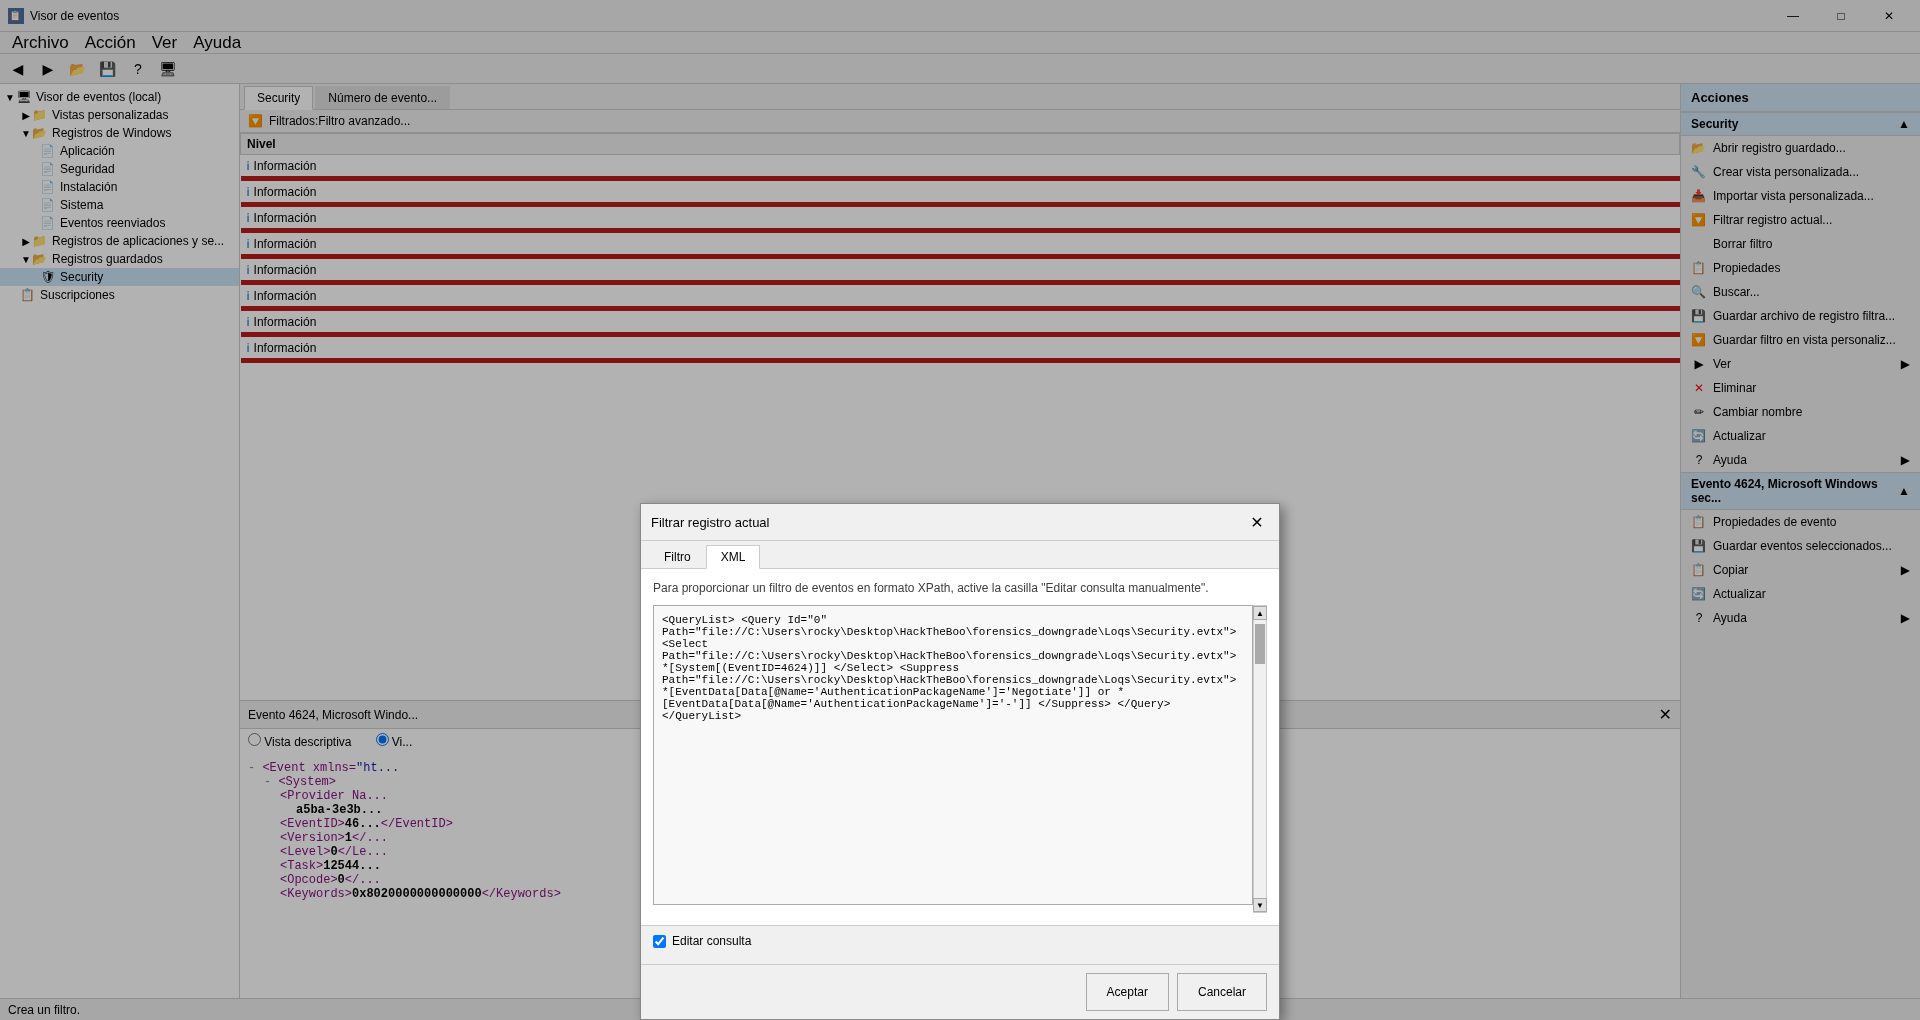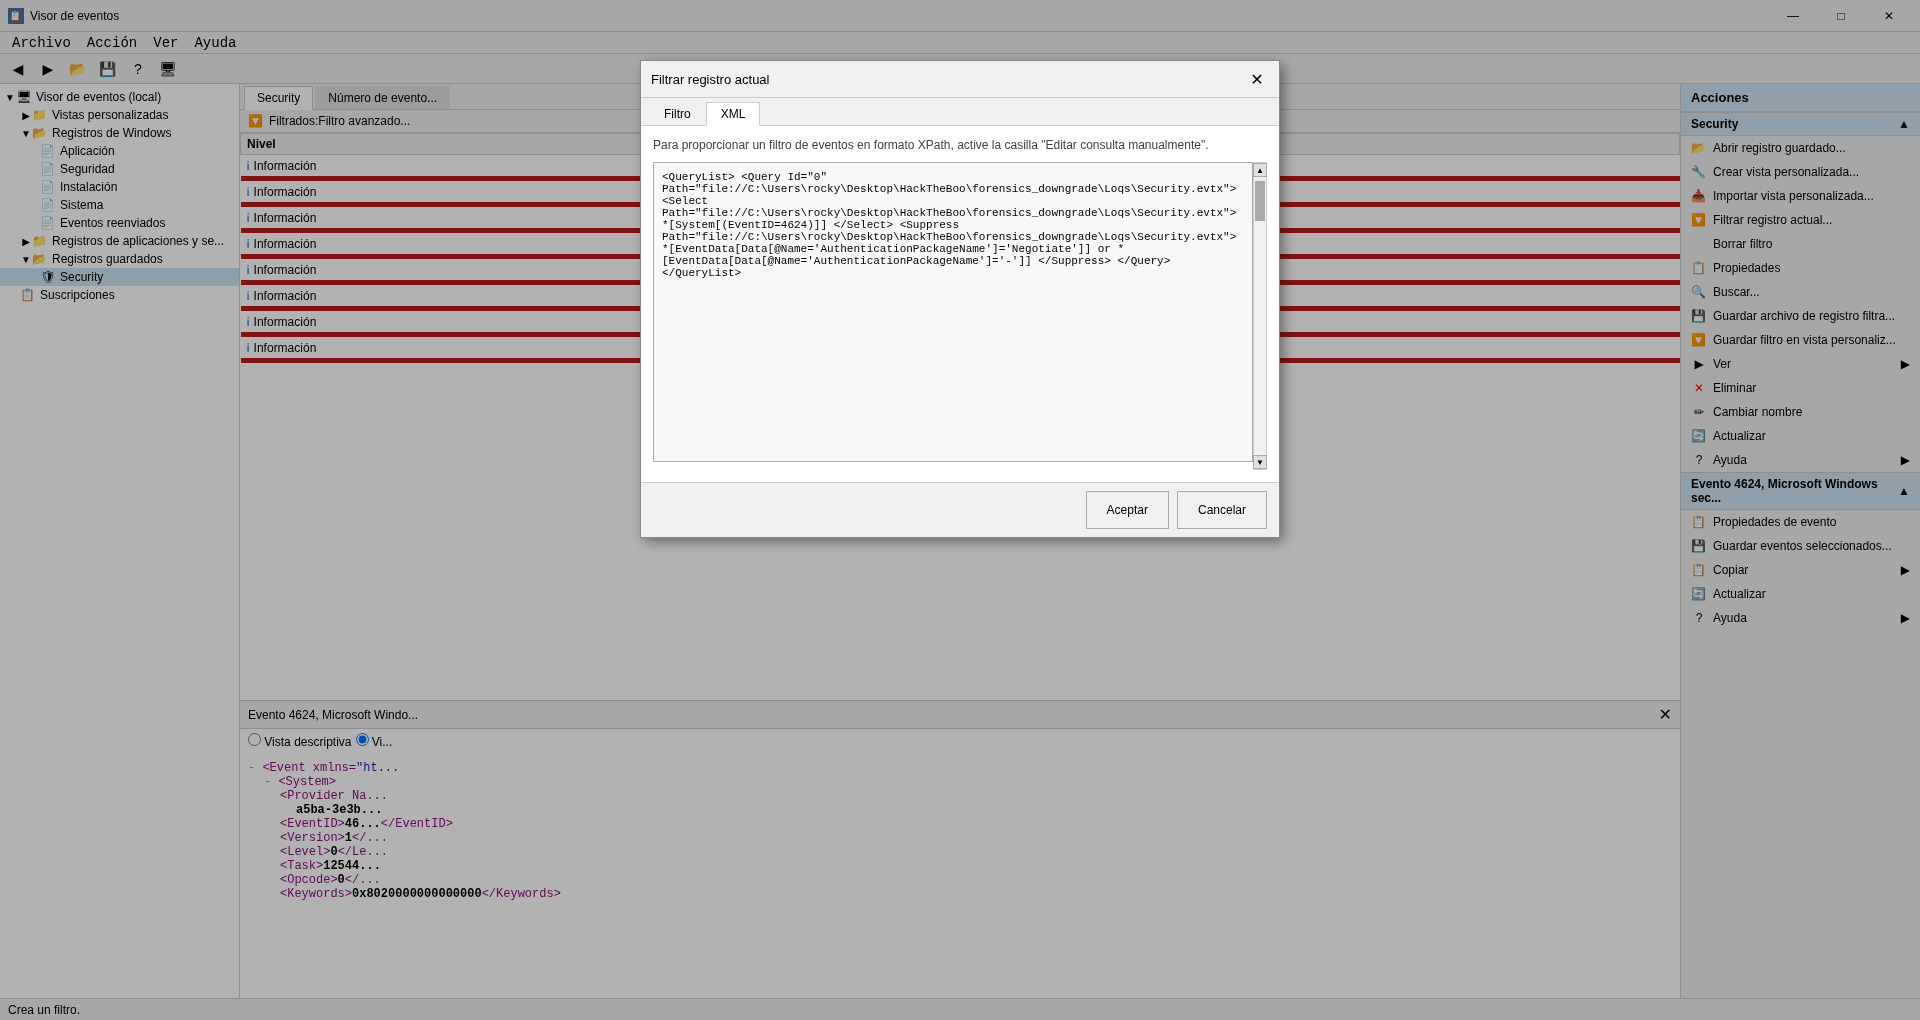--- a/index.html
+++ b/index.html
@@ -54,22 +54,21 @@
       background: #f0f0f0;
       height: 22px;
       display: flex;
       align-items: center;
       padding: 0 4px;
       border-bottom: 1px solid #ccc;
     }
     .menu-item {
       padding: 2px 8px;
       cursor: pointer;
-      font-size: 14px;
-      font-family: Liberation Mono, monospace;
+      font-size: 17px;
     }
 
     
     .toolbar {
       background: #f0f0f0;
       height: 30px;
       display: flex;
       align-items: center;
       padding: 0 4px;
       border-bottom: 1px solid #ccc;
@@ -234,21 +233,21 @@
     }
     .detail-content {
       flex: 1;
       overflow-y: auto;
       padding: 8px;
       font-size: 12px;
       font-family: 'Courier New', monospace;
     }
     .radio-row {
       display: flex;
-      gap: 4px;
+      gap: 24px;
       padding: 4px 8px;
       font-size: 12px;
     }
     .xml-line { white-space: pre; }
     .xml-tag { color: #881280; }
     .xml-value { color: #1a1aa6; }
     .xml-bold { font-weight: bold; }
     .xml-expand { color: #888; }
 
     
@@ -293,21 +292,21 @@
       justify-content: center;
       font-size: 12px;
     }
 
     
     .modal-overlay {
       position: fixed;
       top: 0; left: 0; right: 0; bottom: 0;
       background: rgba(0,0,0,0.3);
       display: flex;
-      align-items: flex-start;
+      align-items: flex-end;
       justify-content: center;
       z-index: 100;
       padding-top: 60px;
     }
     .modal {
       background: #f0f0f0;
       width: 640px;
       border: 1px solid #888;
       box-shadow: 4px 4px 12px rgba(0,0,0,0.4);
     }
@@ -740,18 +739,24 @@
 &lt;/QueryList&gt;</div>
         <div class="xml-scroll-track">
           <div class="xml-scroll-btn">▲</div>
           <div class="xml-scroll-thumb"></div>
           <div style="flex:1"></div>
           <div class="xml-scroll-btn">▼</div>
         </div>
       </div>
     </div>
 
+    <div class="modal-footer">
+      <div class="modal-checkbox-row">
+        <input type="checkbox" checked="" style="">
+        <span>Editar consulta</span>
+      </div>
+    </div>
     <div class="modal-buttons">
       <button class="modal-btn primary">Aceptar</button>
       <button class="modal-btn">Cancelar</button>
     </div>
   </div>
 </div>
 
 </body></html>

